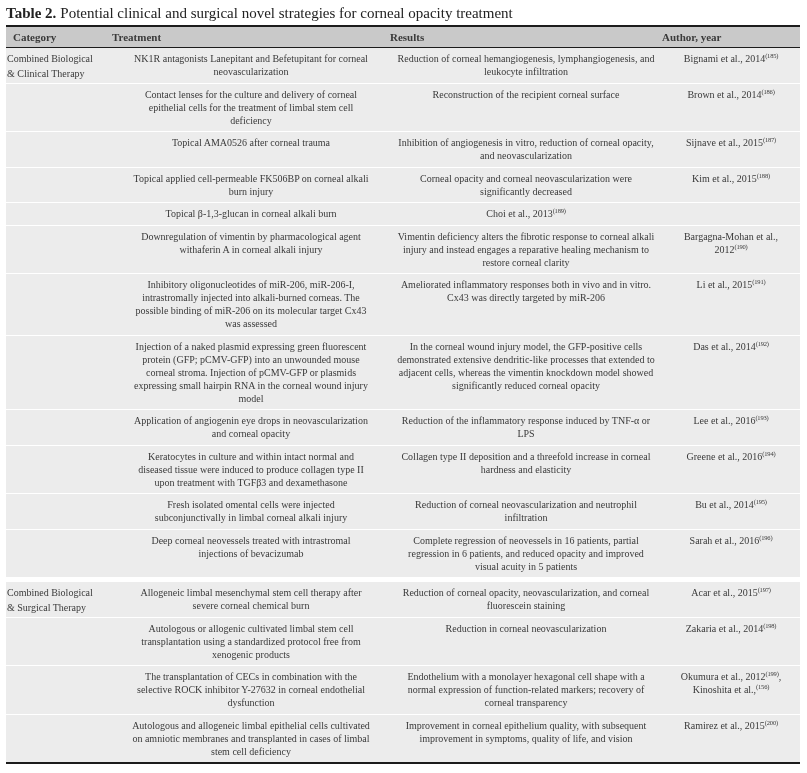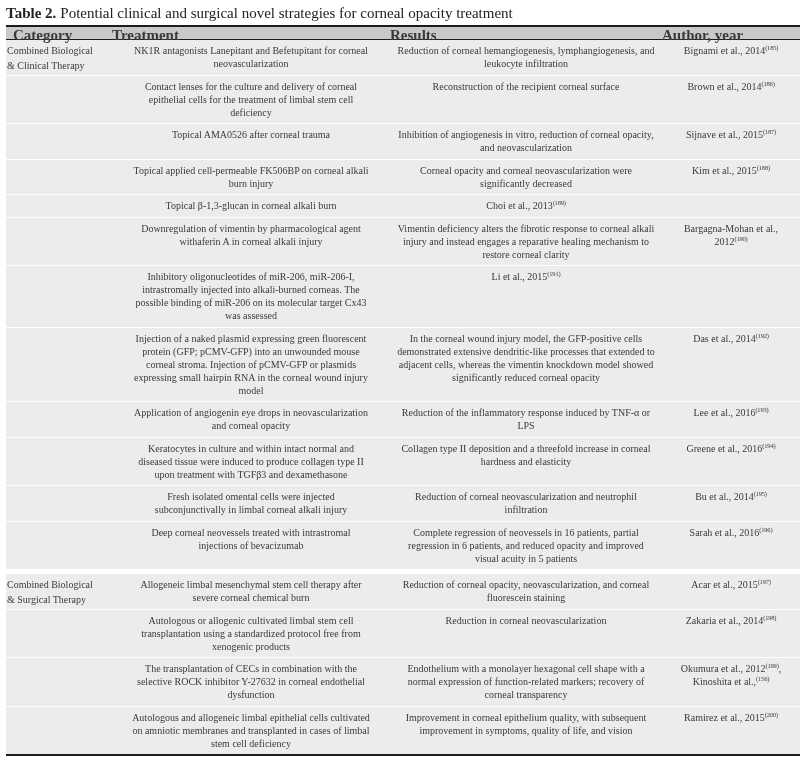--- a/index.html
+++ b/index.html
@@ -28,23 +28,23 @@
   .grid-cols {
     display: grid;
     grid-template-columns: 106px 278px 272px 1fr;
   }
 
   .thead {
     background: var(--header-bg);
     border-top: 2px solid var(--rule);
     border-bottom: 1.5px solid var(--rule);
     font-weight: bold;
-    font-size: 15px;
+    font-size: 11px;
     align-items: center;
-    height: 15px;
+    height: 23px;
   }
   .thead .th { text-align: left; }
   .thead .th.first { text-align: left; padding-left: 7px; }
 
   .tbody {
     background: var(--body-bg);
     border-bottom: 2px solid var(--rule);
     font-size: 10px;
     line-height: 13px;
   }
@@ -130,20 +130,21 @@
           </div>
           <div class="row">
             <div class="cell spacer"></div>
             <div class="cell treat">Downregulation of vimentin by pharmacological agent withaferin A in corneal alkali injury</div>
             <div class="cell res">Vimentin deficiency alters the fibrotic response to corneal alkali injury and instead engages a reparative healing mechanism to restore corneal clarity</div>
             <div class="cell auth"><span>Bargagna-Mohan et al., 2012</span><sup class="ref">(190)</sup></div>
           </div>
           <div class="row">
             <div class="cell spacer"></div>
             <div class="cell treat">Inhibitory oligonucleotides of miR-206, miR-206-I, intrastromally injected into alkali-burned corneas. The possible binding of miR-206 on its molecular target Cx43 was assessed</div>
+            <div class="cell res">Ameliorated inflammatory responses both in vivo and in vitro. Cx43 was directly targeted by miR-206</div>
             <div class="cell auth"><span>Li et al., 2015</span><sup class="ref">(191)</sup></div>
           </div>
           <div class="row">
             <div class="cell spacer"></div>
             <div class="cell treat">Injection of a naked plasmid expressing green fluorescent protein (GFP; pCMV-GFP) into an unwounded mouse corneal stroma. Injection of pCMV-GFP or plasmids expressing small hairpin RNA in the corneal wound injury model</div>
             <div class="cell res">In the corneal wound injury model, the GFP-positive cells demonstrated extensive dendritic-like processes that extended to adjacent cells, whereas the vimentin knockdown model showed significantly reduced corneal opacity</div>
             <div class="cell auth"><span>Das et al., 2014</span><sup class="ref">(192)</sup></div>
           </div>
           <div class="row">
             <div class="cell spacer"></div>

